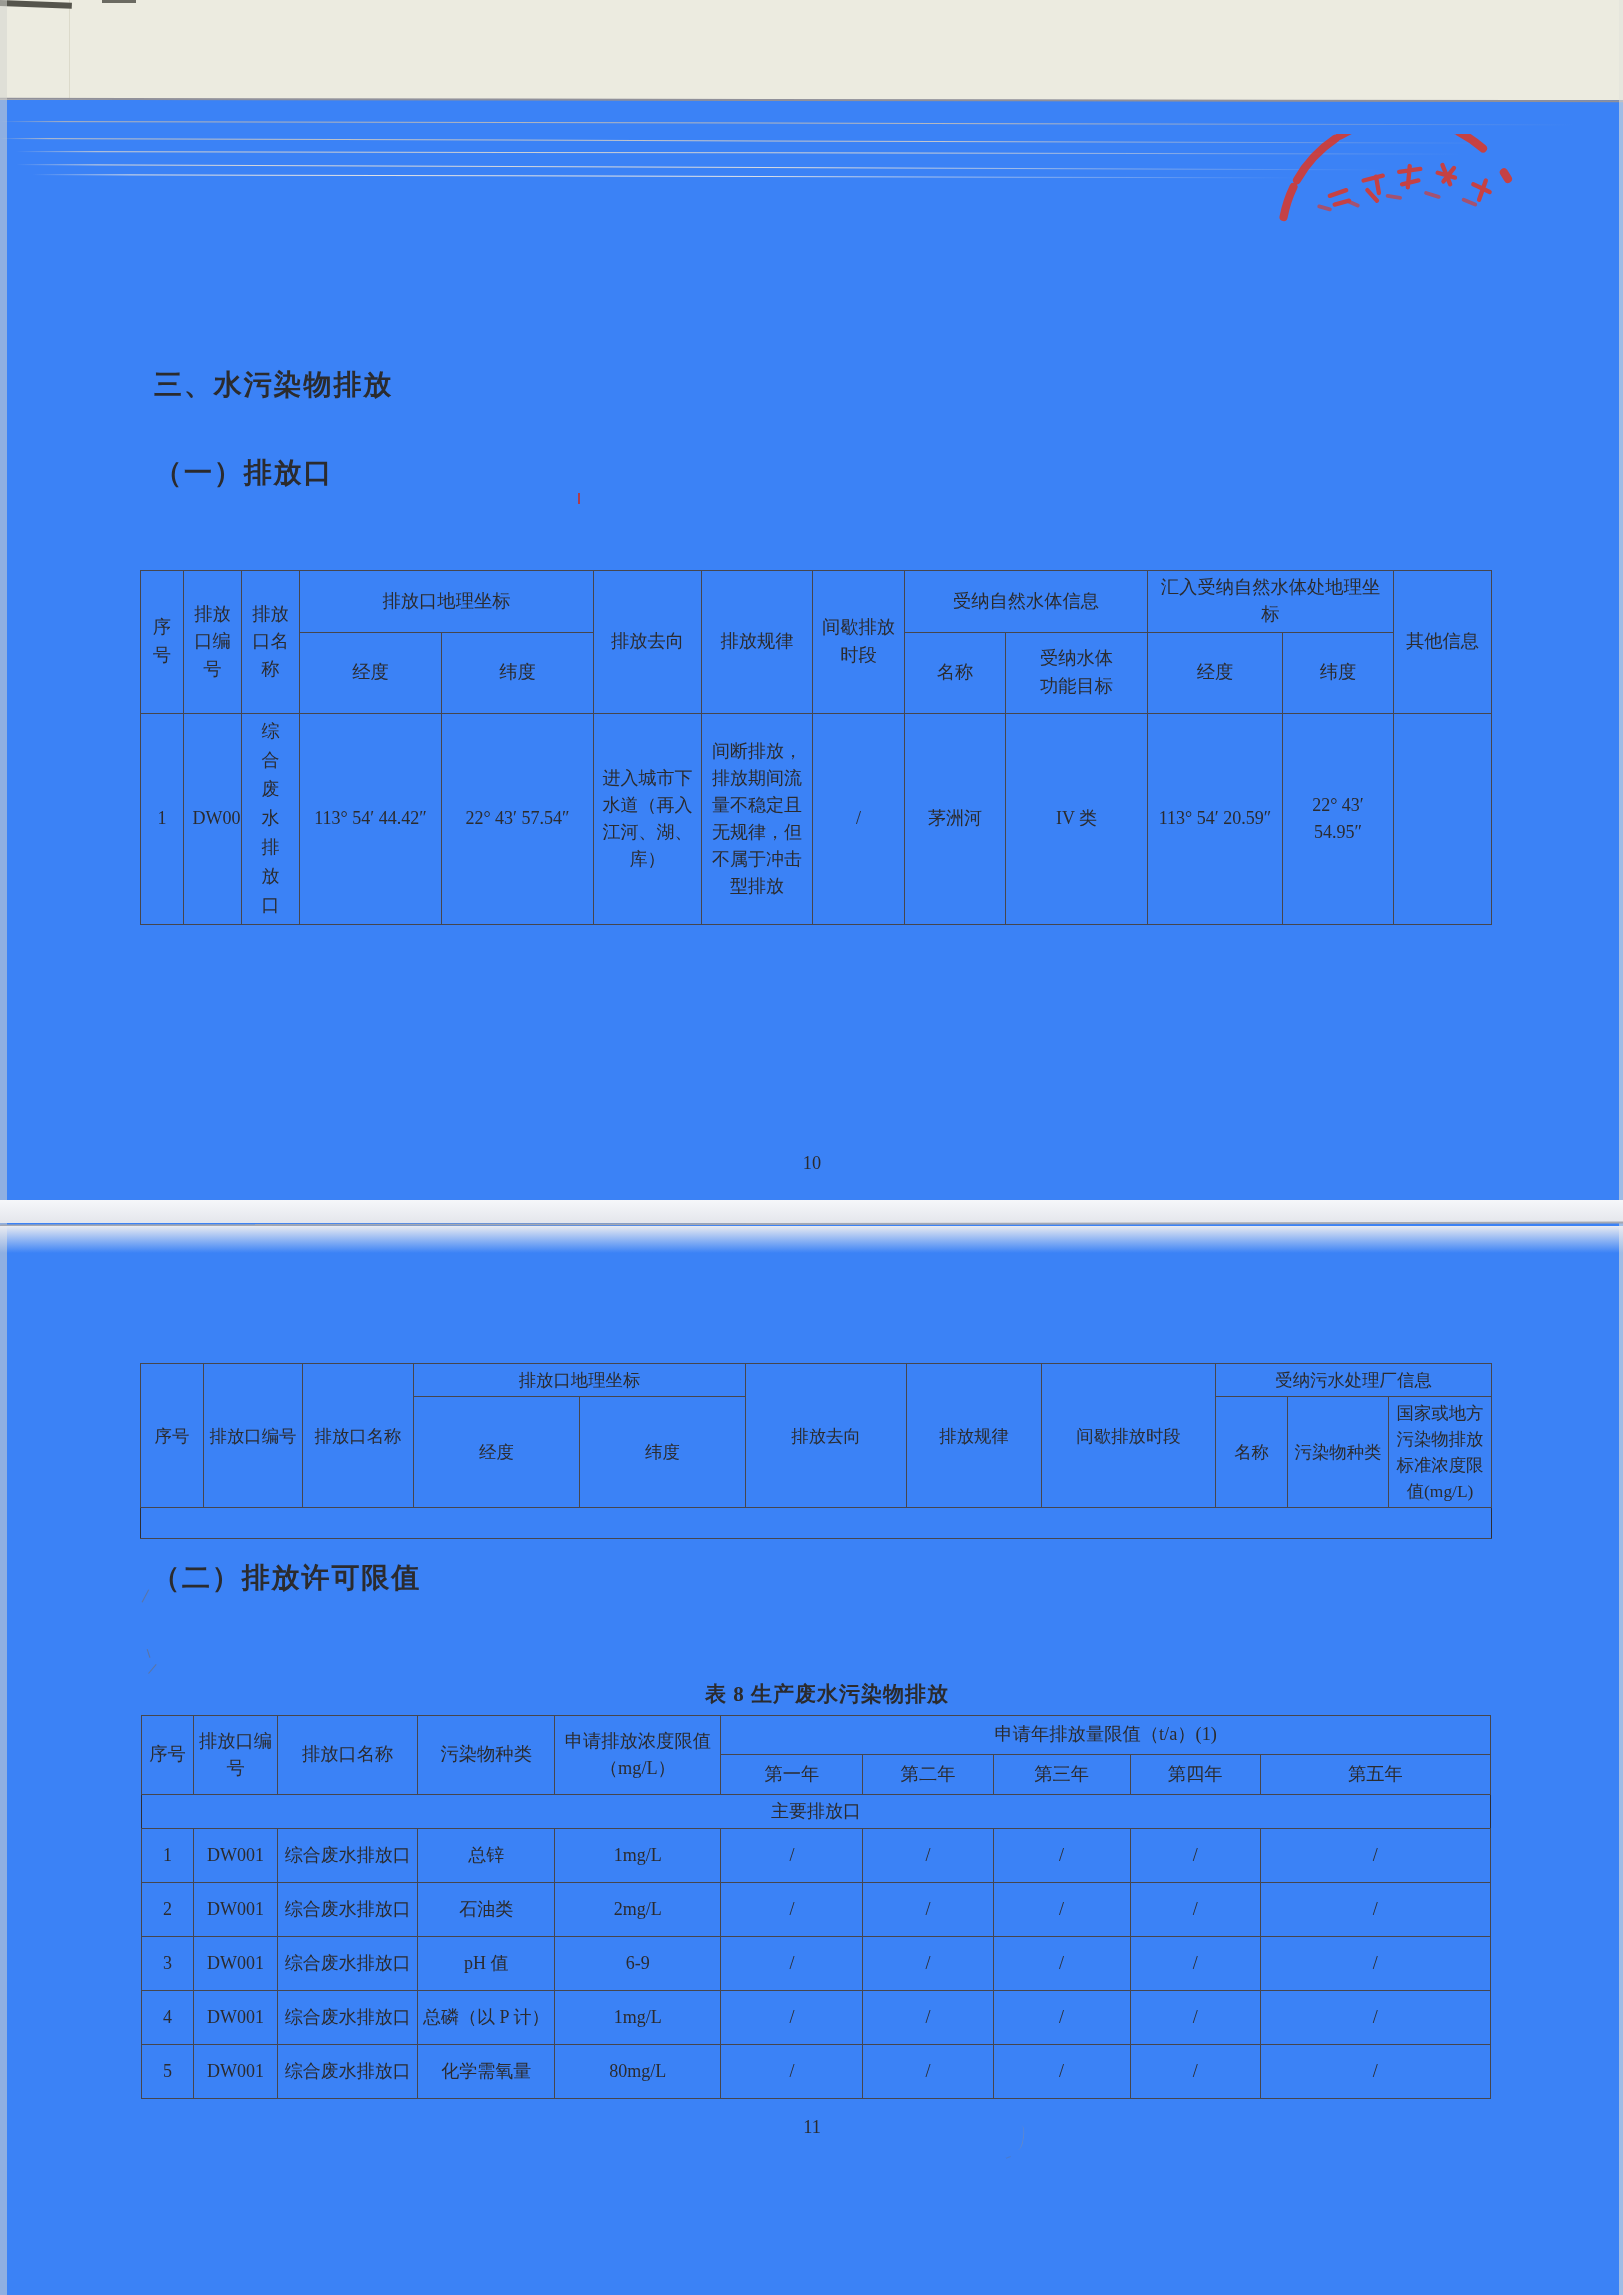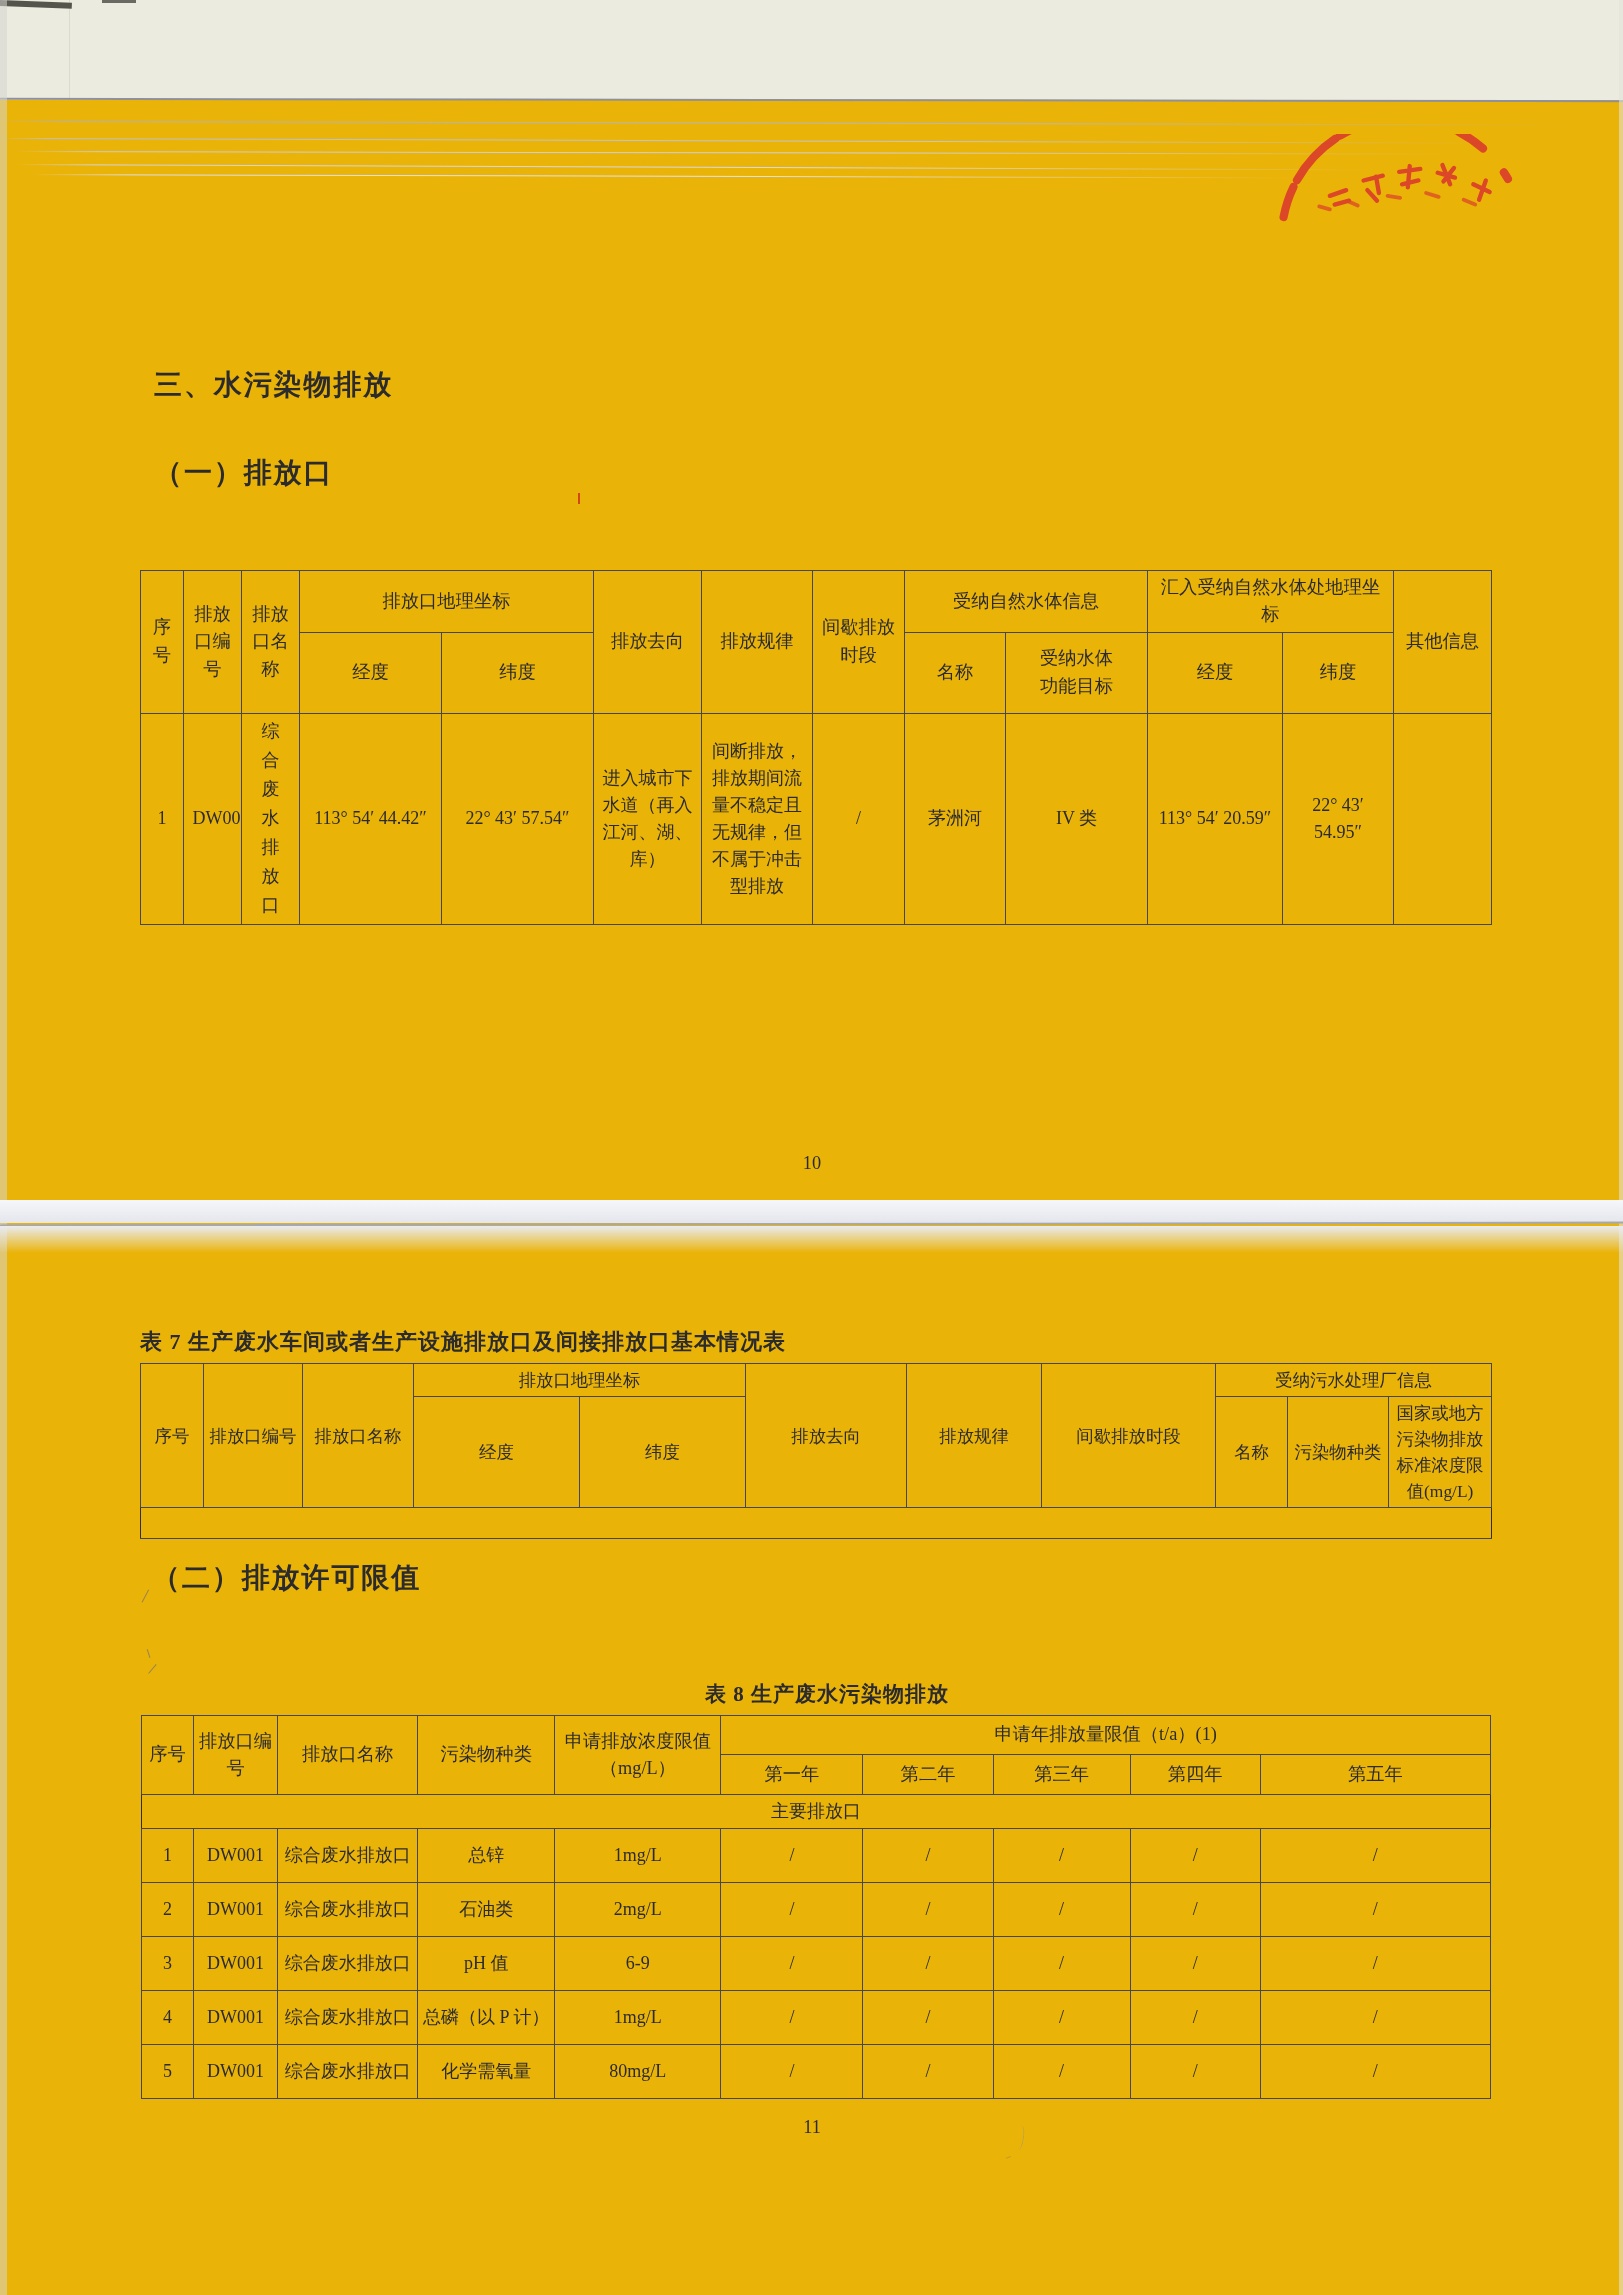--- a/index.html
+++ b/index.html
@@ -1,17 +1,17 @@
 <!DOCTYPE html>
 <html style="font-size:7.7px"><head>
 <meta charset="utf-8">
 <style>
   html,body{margin:0;padding:0;background:#e8e7dc;}
   #page{position:relative;width:1624px;height:2295px;overflow:hidden;
-        background:#eab308;font-family:"Liberation Serif","DejaVu Serif",serif;color:#2b2b2e;}
+        background:#3b82f6;font-family:"Liberation Serif","DejaVu Serif",serif;color:#2b2b2e;}
   
   .top-strip{position:absolute;left:0;top:0;width:1624px;height:100px;background:#ecebe0;}
   .top-strip-line{position:absolute;left:69px;top:0;width:1px;height:100px;background:#dcdacb;}
   .corner-wedge{position:absolute;left:0;top:0;width:72px;height:5.8px;background:#55544c;transform:rotate(2.2deg);transform-origin:left top;}
   .corner-dash{position:absolute;left:102px;top:0;width:34px;height:2.9px;background:#6b6a62;}
   .page-top-edge{position:absolute;left:0;top:99px;width:1624px;height:1.9px;background:#90909a;transform:rotate(0.08deg);}
   .stack-line{position:absolute;left:0;width:1624px;height:1.4px;transform-origin:left center;}
   .sl1{top:121px;background:linear-gradient(to right,transparent 0,#aeb2bc 4%,#b4b8c1 62%,transparent 97%);transform:rotate(0.12deg);}
   .sl2{top:138px;background:linear-gradient(to right,transparent 0,#bcc0c8 3%,#c2c5cd 58%,transparent 92%);transform:rotate(0.18deg);}
   .sl3{top:151px;background:linear-gradient(to right,transparent 1%,#c8cbd2 6%,#ced1d7 55%,transparent 90%);transform:rotate(0.1deg);}
@@ -159,21 +159,20 @@
         <td>IV 类</td>
         <td>113° 54′ 20.59″</td>
         <td>22° 43′ 54.95″</td>
         <td></td>
       </tr>
     </tbody>
   </table>
 
   <div class="pageno" style="top:1153px;">10</div>
 
-  <div class="caption" style="left:140px;top:1327px;font-size:22px;">表 7 生产废水车间或者生产设施排放口及间接排放口基本情况表</div>
 
   <table id="table7" style="left:140px;top:1363px;width:1351px;">
     <colgroup>
       <col style="width:63px">
         <col style="width:99px">
         <col style="width:111px">
       <col style="width:166px">
         <col style="width:166px">
         <col style="width:161px">
       <col style="width:135px">

